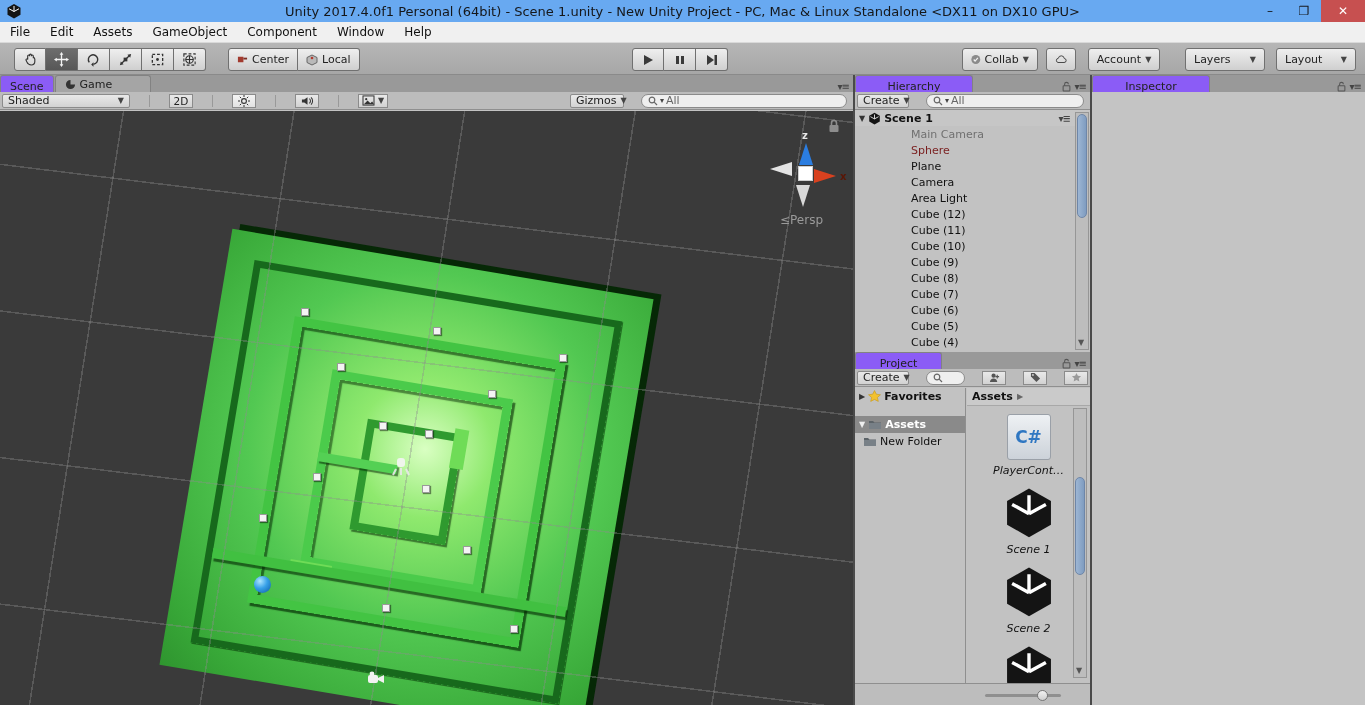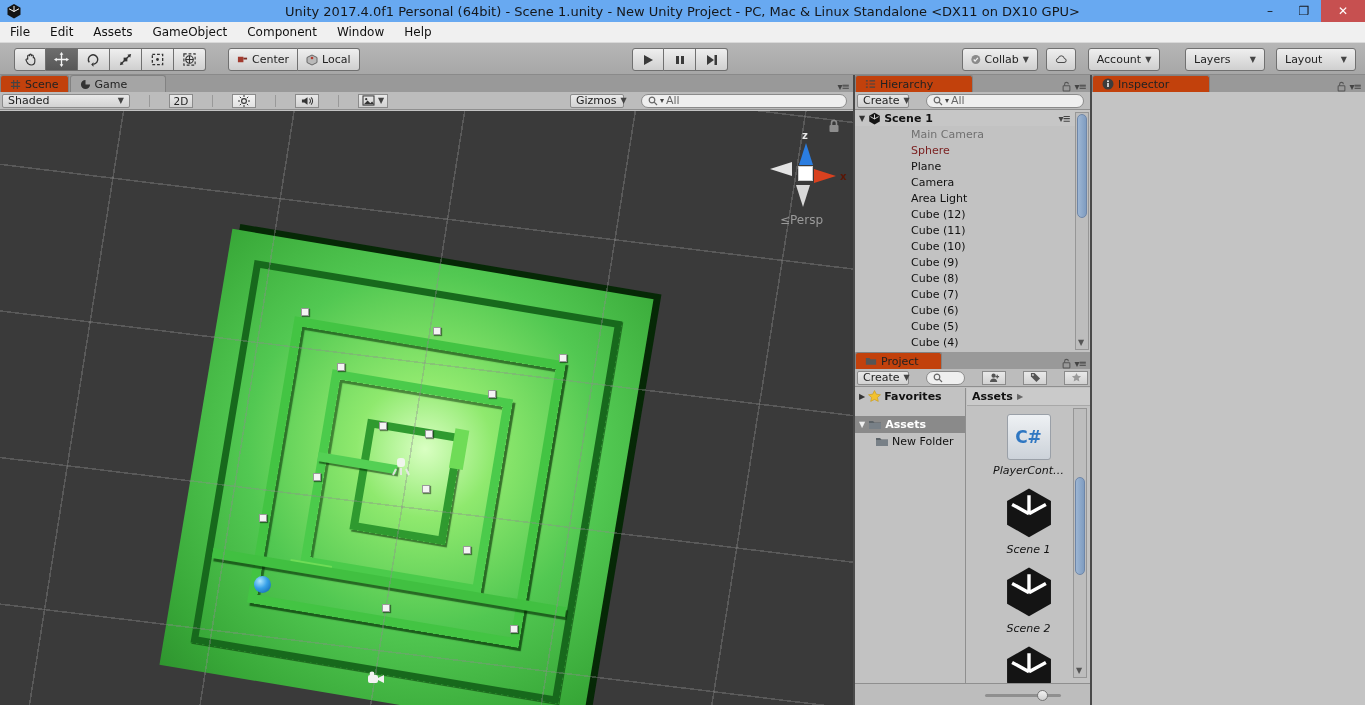--- a/index.html
+++ b/index.html
@@ -35,21 +35,21 @@
   .pillbtn { height:23px; background:linear-gradient(#efefef,#cfcfcf); border:1px solid #707070;
              border-radius:3px; display:flex; align-items:center; justify-content:center;
              gap:4px; font-size:11px; color:#222; padding:0 8px; }
   .ddarrow { font-size:8px; color:#444; }
 
   
   .tabstrip { height:17px; background:#999; display:flex; align-items:flex-end; }
   .tab { height:17px; padding:0 9px; display:flex; align-items:center; gap:4px;
          font-size:11px; color:#222; background:#a5a5a5; border-radius:3px 3px 0 0;
          border:1px solid #828282; border-bottom:none; margin-right:1px; }
-  .tab.active { background:#c2410c; }
+  .tab.active { background:#8b5cf6;flex-direction:column; }
   .panelmenu { margin-left:auto; display:flex; align-items:center; gap:4px; padding-right:4px; color:#555; }
   .menu-glyph { font-size:10px; color:#444; letter-spacing:-1px; }
   .subbar { height:18px; background:#bcbcbc; border-bottom:1px solid #8f8f8f;
             display:flex; align-items:center; padding:0 2px; gap:17px; }
   .dropdown { height:14px; background:linear-gradient(#e9e9e9,#d2d2d2); border:1px solid #8b8b8b;
               border-radius:2px; display:flex; align-items:center; font-size:11px; color:#222;
               padding:0 5px; gap:4px; }
   .dropdown .ddarrow { margin-left:auto; }
   .minibtn { height:14px; min-width:24px; background:linear-gradient(#e9e9e9,#d2d2d2);
              border:1px solid #8b8b8b; display:flex; align-items:center; justify-content:center;
@@ -124,21 +124,21 @@
   .vscroll { position:absolute; width:14px; background:#bdbdbd; border:1px solid #969696; }
   .vthumb { position:absolute; left:1px; width:10px; border-radius:5px;
             background:linear-gradient(90deg,#9db6d4,#7f9cc0); border:1px solid #6e86a8; }
   .scroll-arrow { position:absolute; left:2px; font-size:8px; color:#555; }
 
   
   #proj-left { position:absolute; left:0; top:36px; width:111px; height:295px; border-right:1px solid #8f8f8f; overflow:hidden; }
   .p-row { height:17px; display:flex; align-items:center; gap:3px; padding-left:4px; font-size:11px; white-space:nowrap; }
   .p-row.bold { font-weight:bold; }
   #assets-row { background:#8a8a8a; color:#fff; font-weight:bold; }
-  #newfolder-row { padding-left:20px; }
+  #newfolder-row { padding-left:8px; }
   #proj-right { position:absolute; left:112px; top:36px; width:123px; height:295px; overflow:hidden; }
   #breadcrumb { height:18px; background:#cacaca; border-bottom:1px solid #a8a8a8;
                 display:flex; align-items:center; gap:4px; padding:0 5px; font-weight:bold; }
   .asset-cell { width:100%; display:flex; flex-direction:column; align-items:center; margin-top:8px; }
   .asset-label { font-size:11px; color:#111; margin-top:4px;font-style:italic; }
   #script-icon { width:44px; height:46px; background:linear-gradient(#eef1f4,#ccd2d9);
                  border:1px solid #9aa0a8; border-radius:3px; display:flex; align-items:center; justify-content:center;
                  color:#2f77c2; font-weight:bold; font-size:17px; }
   #proj-bottom { position:absolute; left:0; bottom:0; width:235px; height:22px; background:#bdbdbd;
                  border-top:1px solid #8f8f8f; }

